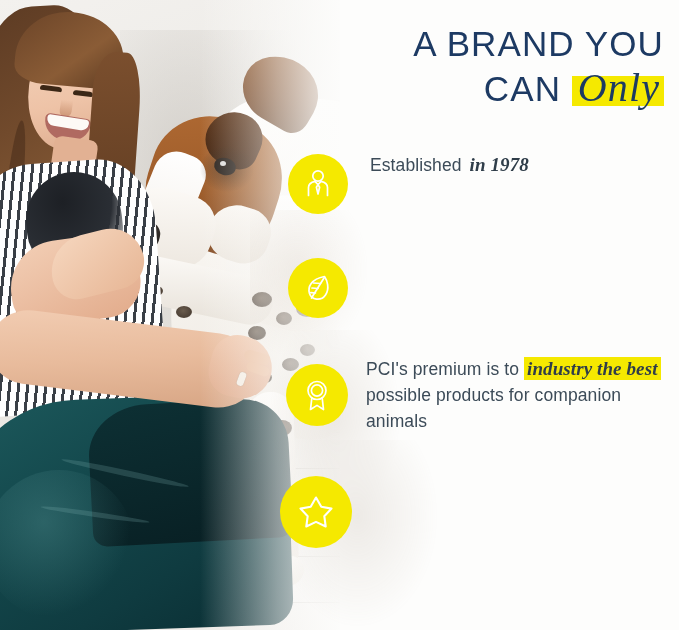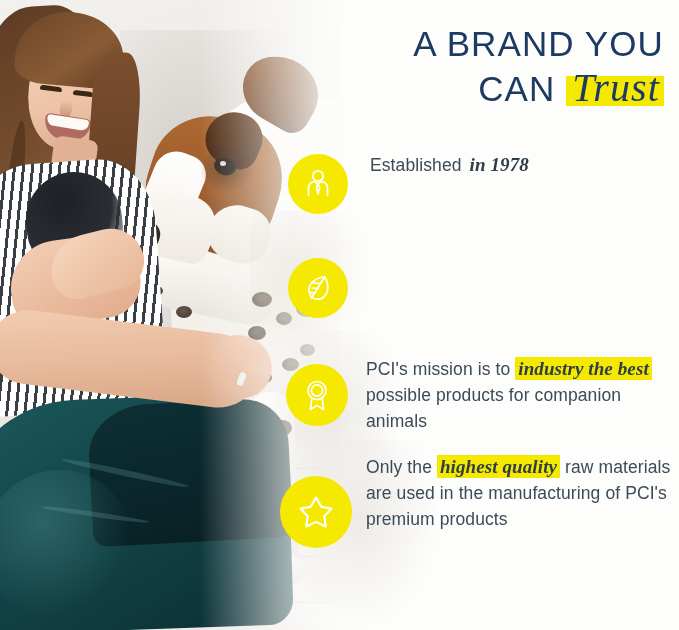--- a/index.html
+++ b/index.html
@@ -479,21 +479,21 @@
   <div class="photo-ghost">
     <div class="ghost-a"></div>
     <div class="ghost-b"></div>
     <div class="ghost-c"></div>
   </div>
 
   <div class="panel">
 
     <div class="headline">
       <div class="line line1">A BRAND YOU</div>
-      <div class="line line2"><span>CAN </span><span class="trust-word">Trust</span></div>
+      <div class="line line2"><span>CAN </span><span class="trust-word">Only</span></div>
     </div>
 
     <div class="features">
 
       <div class="feature f1">
         <div class="bullet">
           <svg width="34" height="34" viewBox="0 0 34 34" fill="none" stroke="#ffffff" stroke-width="1.7" stroke-linecap="round" stroke-linejoin="round">
             <circle cx="17" cy="9" r="5.2"></circle>
             <path d="M7.5 28.5 V20.5 C7.5 17.6 10.4 15.2 14 14.4"></path>
             <path d="M26.5 28.5 V20.5 C26.5 17.6 23.6 15.2 20 14.4"></path>
@@ -517,27 +517,26 @@
       </div>
 
       <div class="feature f3">
         <div class="bullet">
           <svg width="36" height="36" viewBox="0 0 36 36" fill="none" stroke="#ffffff" stroke-width="1.7" stroke-linecap="round" stroke-linejoin="round">
             <circle cx="18" cy="13.5" r="9"></circle>
             <circle cx="18" cy="13.5" r="5.6"></circle>
             <path d="M12.8 21.2 L11.5 32.5 L18 28.4 L24.5 32.5 L23.2 21.2"></path>
           </svg>
         </div>
-        <div class="ftext"><span>PCI's mission is to </span><em>industry the best</em><span> possible products for companion animals</span></div>
+        <div class="ftext"><span>PCI's premium is to </span><em>industry the best</em><span> possible products for companion animals</span></div>
       </div>
 
       <div class="feature f4">
         <div class="bullet">
           <svg width="42" height="42" viewBox="0 0 42 42" fill="none" stroke="#ffffff" stroke-width="2.1" stroke-linecap="round" stroke-linejoin="round">
             <path d="M21 6.5 L26.3 15.7 L36.5 17.6 L29.3 25.2 L30.7 35.5 L21 30.9 L11.3 35.5 L12.7 25.2 L5.5 17.6 L15.7 15.7 Z"></path>
           </svg>
         </div>
-        <div class="ftext"><span>Only the </span><em>highest quality</em><span> raw materials are used in the manufacturing of PCI's premium products</span></div>
       </div>
 
     </div>
   </div>
 </div>
 
 </body></html>

